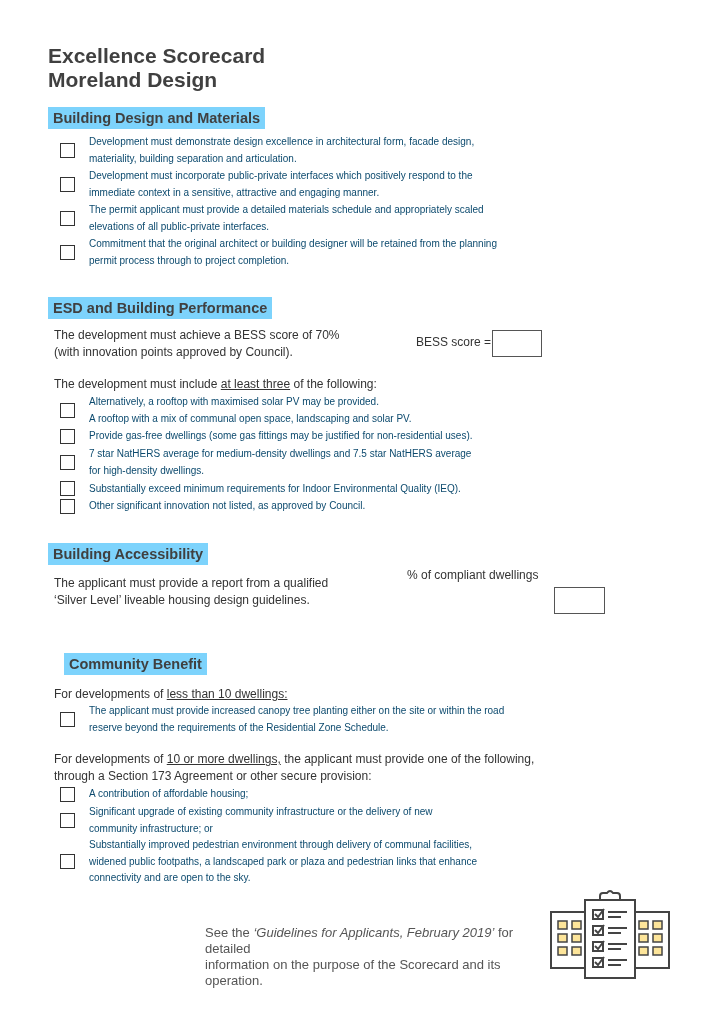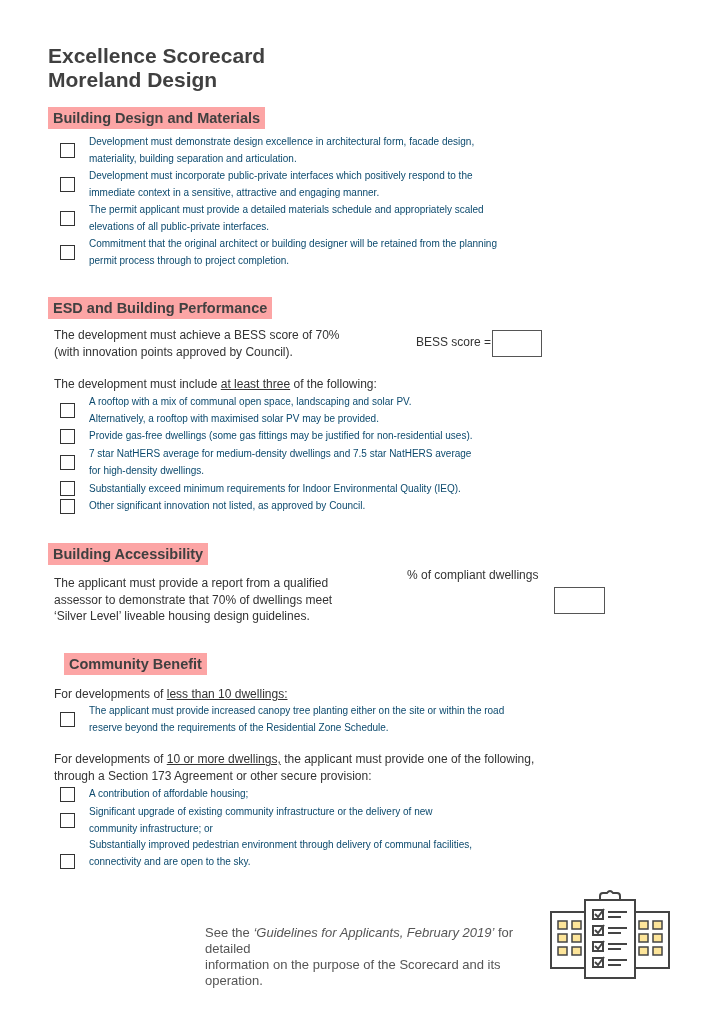--- a/index.html
+++ b/index.html
@@ -6,21 +6,21 @@
   body {
     width: 719px; height: 1023px; position: relative; overflow: hidden;
     font-family: "Liberation Sans", sans-serif; color: #333333;
   }
   .title {
     position: absolute; left: 48px; top: 44px;
     font-size: 21px; font-weight: bold; line-height: 24px; color: #404040;
   }
   .section-head {
     position: absolute; left: 48px;
-    background: #fca5a5; color: #404040;
+    background: #7dd3fc; color: #404040;
     font-size: 14.5px; font-weight: bold; padding: 1px 5px; line-height: 20px;
   }
   .text { position: absolute; font-size: 12px; line-height: 16.5px; color: #333; }
   .cb {
     position: absolute; left: 60px; width: 15px; height: 15px;
     border: 1.3px solid #333; background: #fff; box-sizing: border-box;
   }
   .item { position: absolute; left: 89px; font-size: 10px; line-height: 16.5px; color: #0c4a6e; width: 545px; }
   .u { text-decoration: underline; }
   .field-label { position: absolute; font-size: 12px; color: #333; }
@@ -72,22 +72,22 @@
 </div>
 <div class="field-label" style="left:416px; top:335px;text-align:right;">BESS score =</div>
 <div class="field-box" style="left:492px; top:330px; width:50px; height:27px;"></div>
 
 <div class="text" style="left:54px; top:376px;">
   <span>The development must include </span><span class="u">at least three</span><span> of the following:</span>
 </div>
 
 <div class="cb" style="top:403px;"></div>
 <div class="item" style="top:394px;">
+  <div>Alternatively, a rooftop with maximised solar PV may be provided.</div>
   <div>A rooftop with a mix of communal open space, landscaping and solar PV.</div>
-  <div>Alternatively, a rooftop with maximised solar PV may be provided.</div>
 </div>
 <div class="cb" style="top:429px;"></div>
 <div class="item" style="top:428px;">
   <div>Provide gas-free dwellings (some gas fittings may be justified for non-residential uses).</div>
 </div>
 <div class="cb" style="top:455px;"></div>
 <div class="item" style="top:446px;">
   <div>7 star NatHERS average for medium-density dwellings and 7.5 star NatHERS average</div>
   <div>for high-density dwellings.</div>
 </div>
@@ -97,21 +97,20 @@
 </div>
 <div class="cb" style="top:499px;"></div>
 <div class="item" style="top:498px;">
   <div>Other significant innovation not listed, as approved by Council.</div>
 </div>
 
 <div class="section-head" style="top:543px;">Building Accessibility</div>
 
 <div class="text" style="left:54px; top:575px;">
   <div>The applicant must provide a report from a qualified</div>
-  <div>assessor to demonstrate that 70% of dwellings meet</div>
   <div>‘Silver Level’ liveable housing design guidelines.</div>
 </div>
 <div class="field-label" style="left:407px; top:568px;">% of compliant dwellings</div>
 <div class="field-box" style="left:554px; top:587px; width:51px; height:27px;"></div>
 
 <div class="section-head" style="top:653px;margin-left:16px;">Community Benefit</div>
 
 <div class="text" style="left:54px; top:686px;">
   <span>For developments of </span><span class="u">less than 10 dwellings:</span>
 </div>
@@ -131,20 +130,21 @@
   <div>A contribution of affordable housing;</div>
 </div>
 <div class="cb" style="top:813px;"></div>
 <div class="item" style="top:804px;">
   <div>Significant upgrade of existing community infrastructure or the delivery of new</div>
   <div>community infrastructure; or</div>
 </div>
 <div class="cb" style="top:854px;"></div>
 <div class="item" style="top:837px;">
   <div>Substantially improved pedestrian environment through delivery of communal facilities,</div>
+  <div>widened public footpaths, a landscaped park or plaza and pedestrian links that enhance</div>
   <div>connectivity and are open to the sky.</div>
 </div>
 
 <div class="footer-note">
   <div><span>See the </span><i>‘Guidelines for Applicants, February 2019’</i><span> for detailed</span></div>
   <div>information on the purpose of the Scorecard and its operation.</div>
 </div>
 
 <div class="illustration">
   <svg width="130" height="90" viewBox="0 0 130 90">

